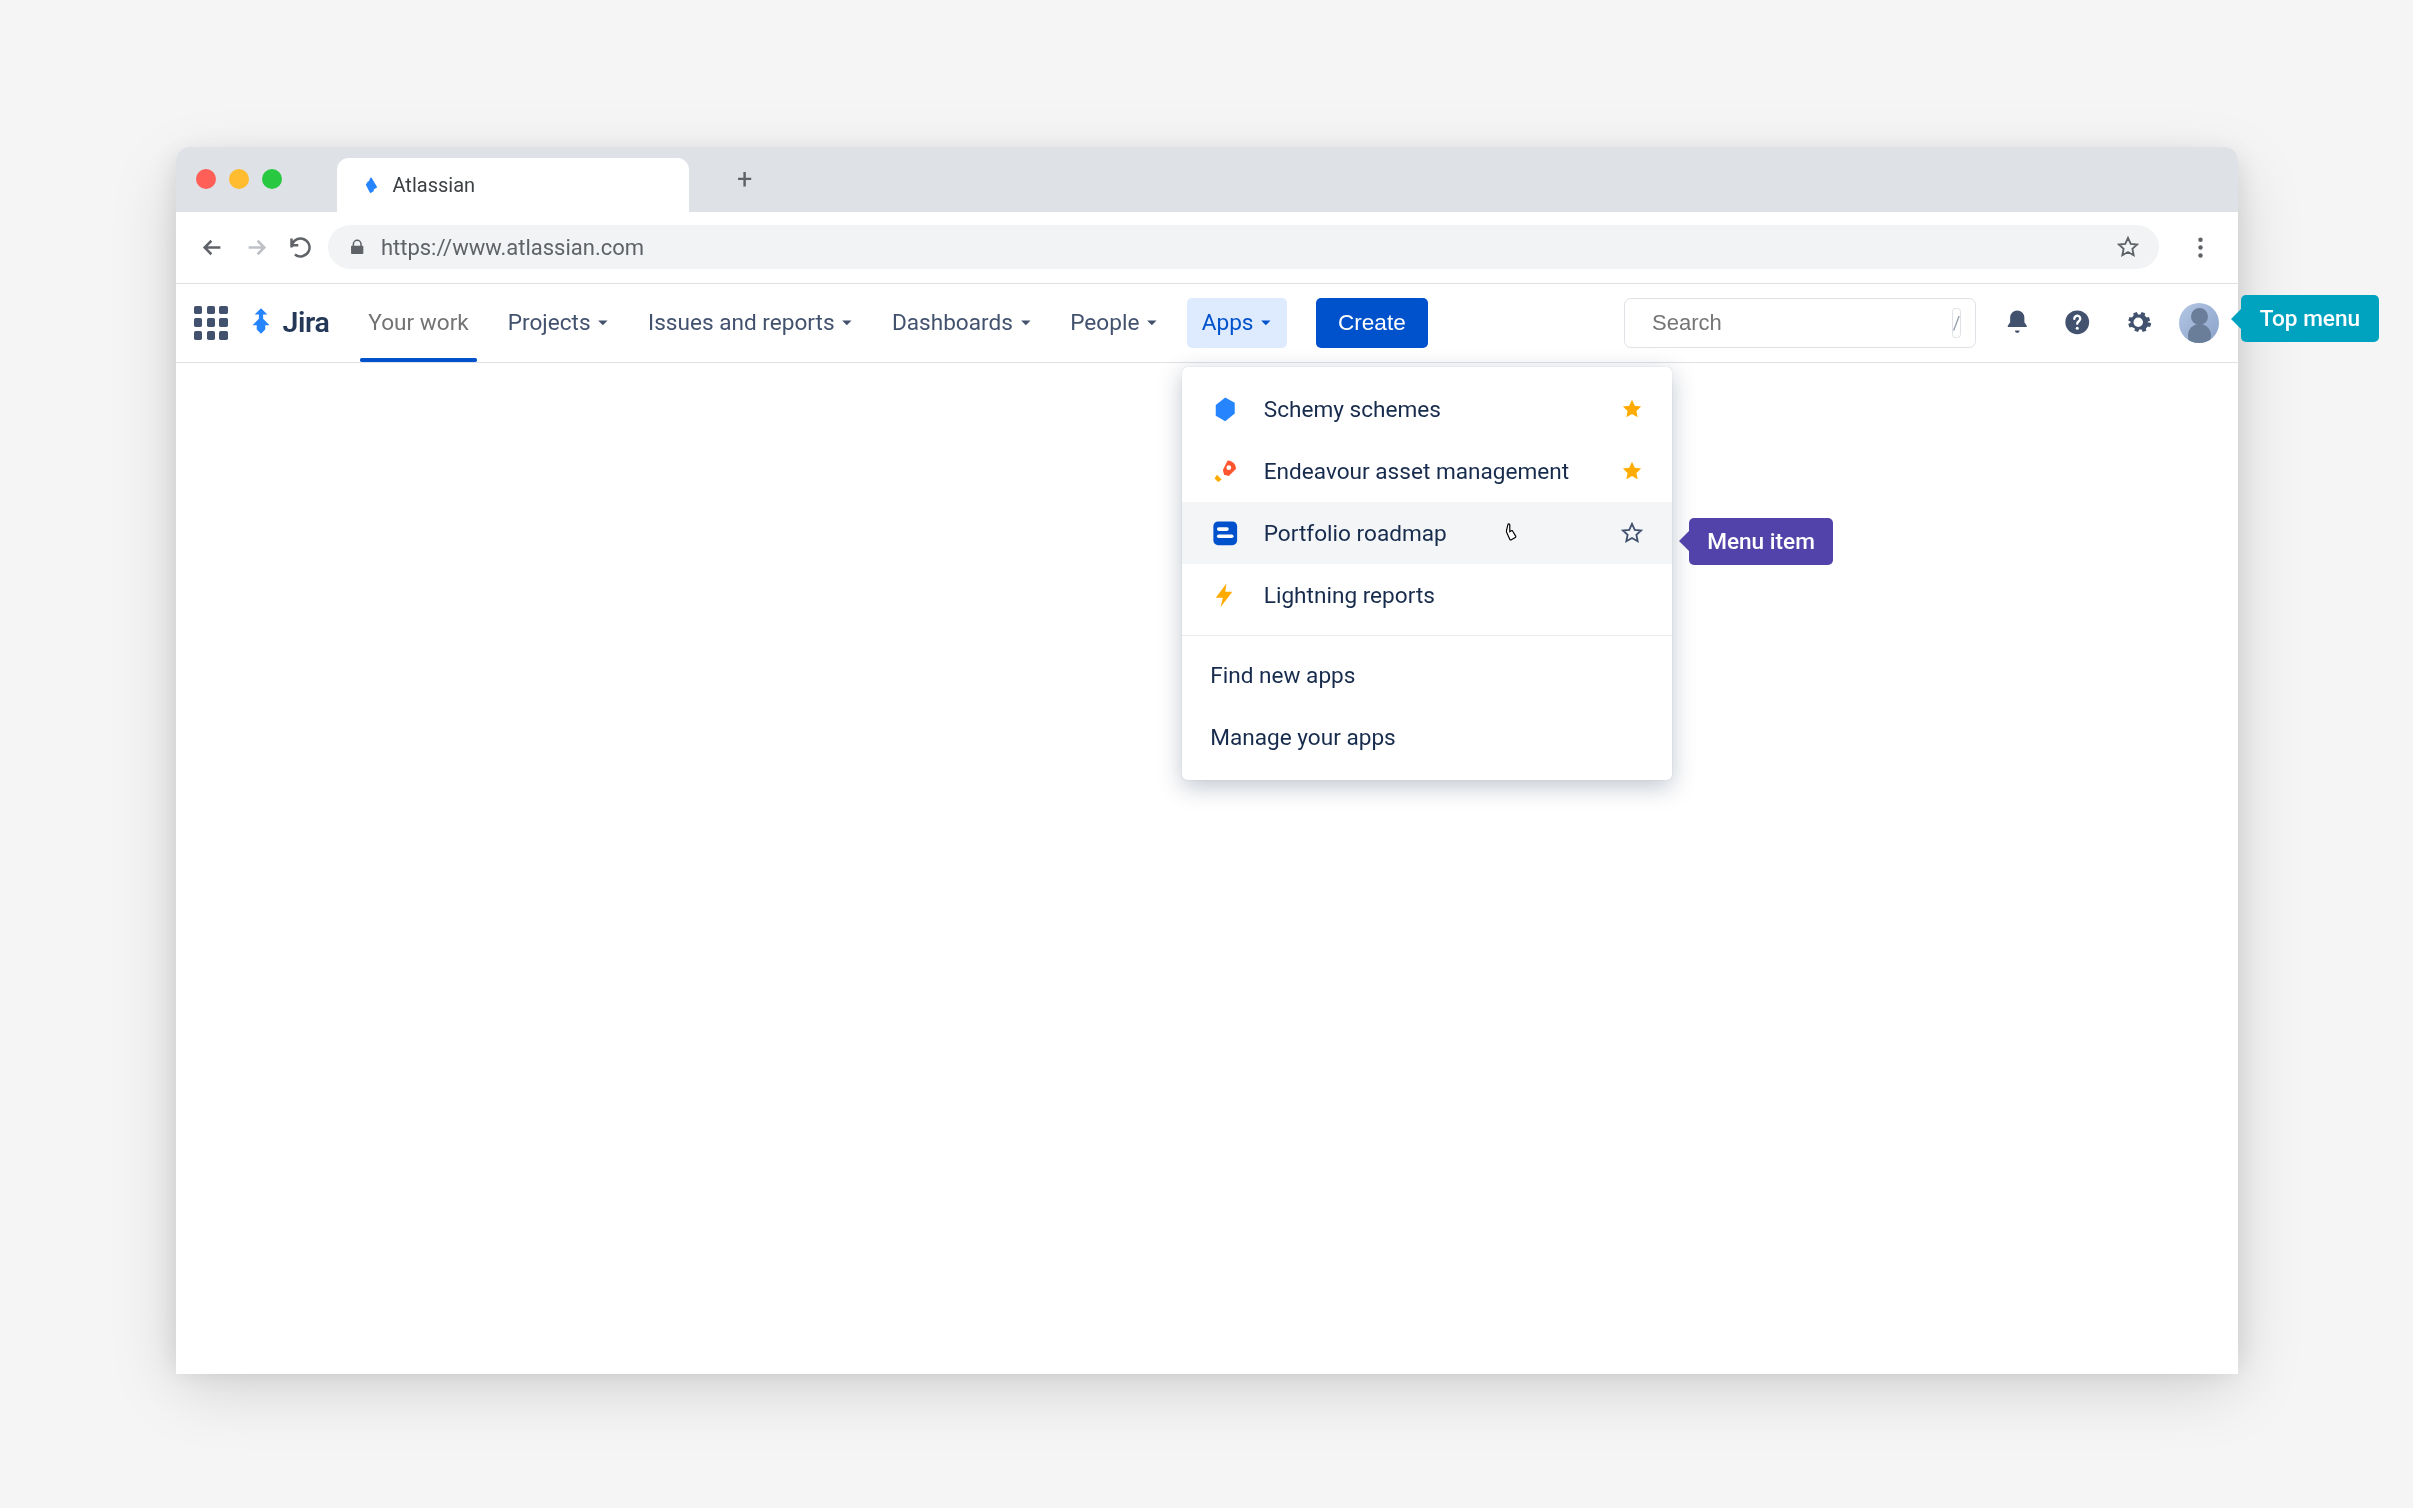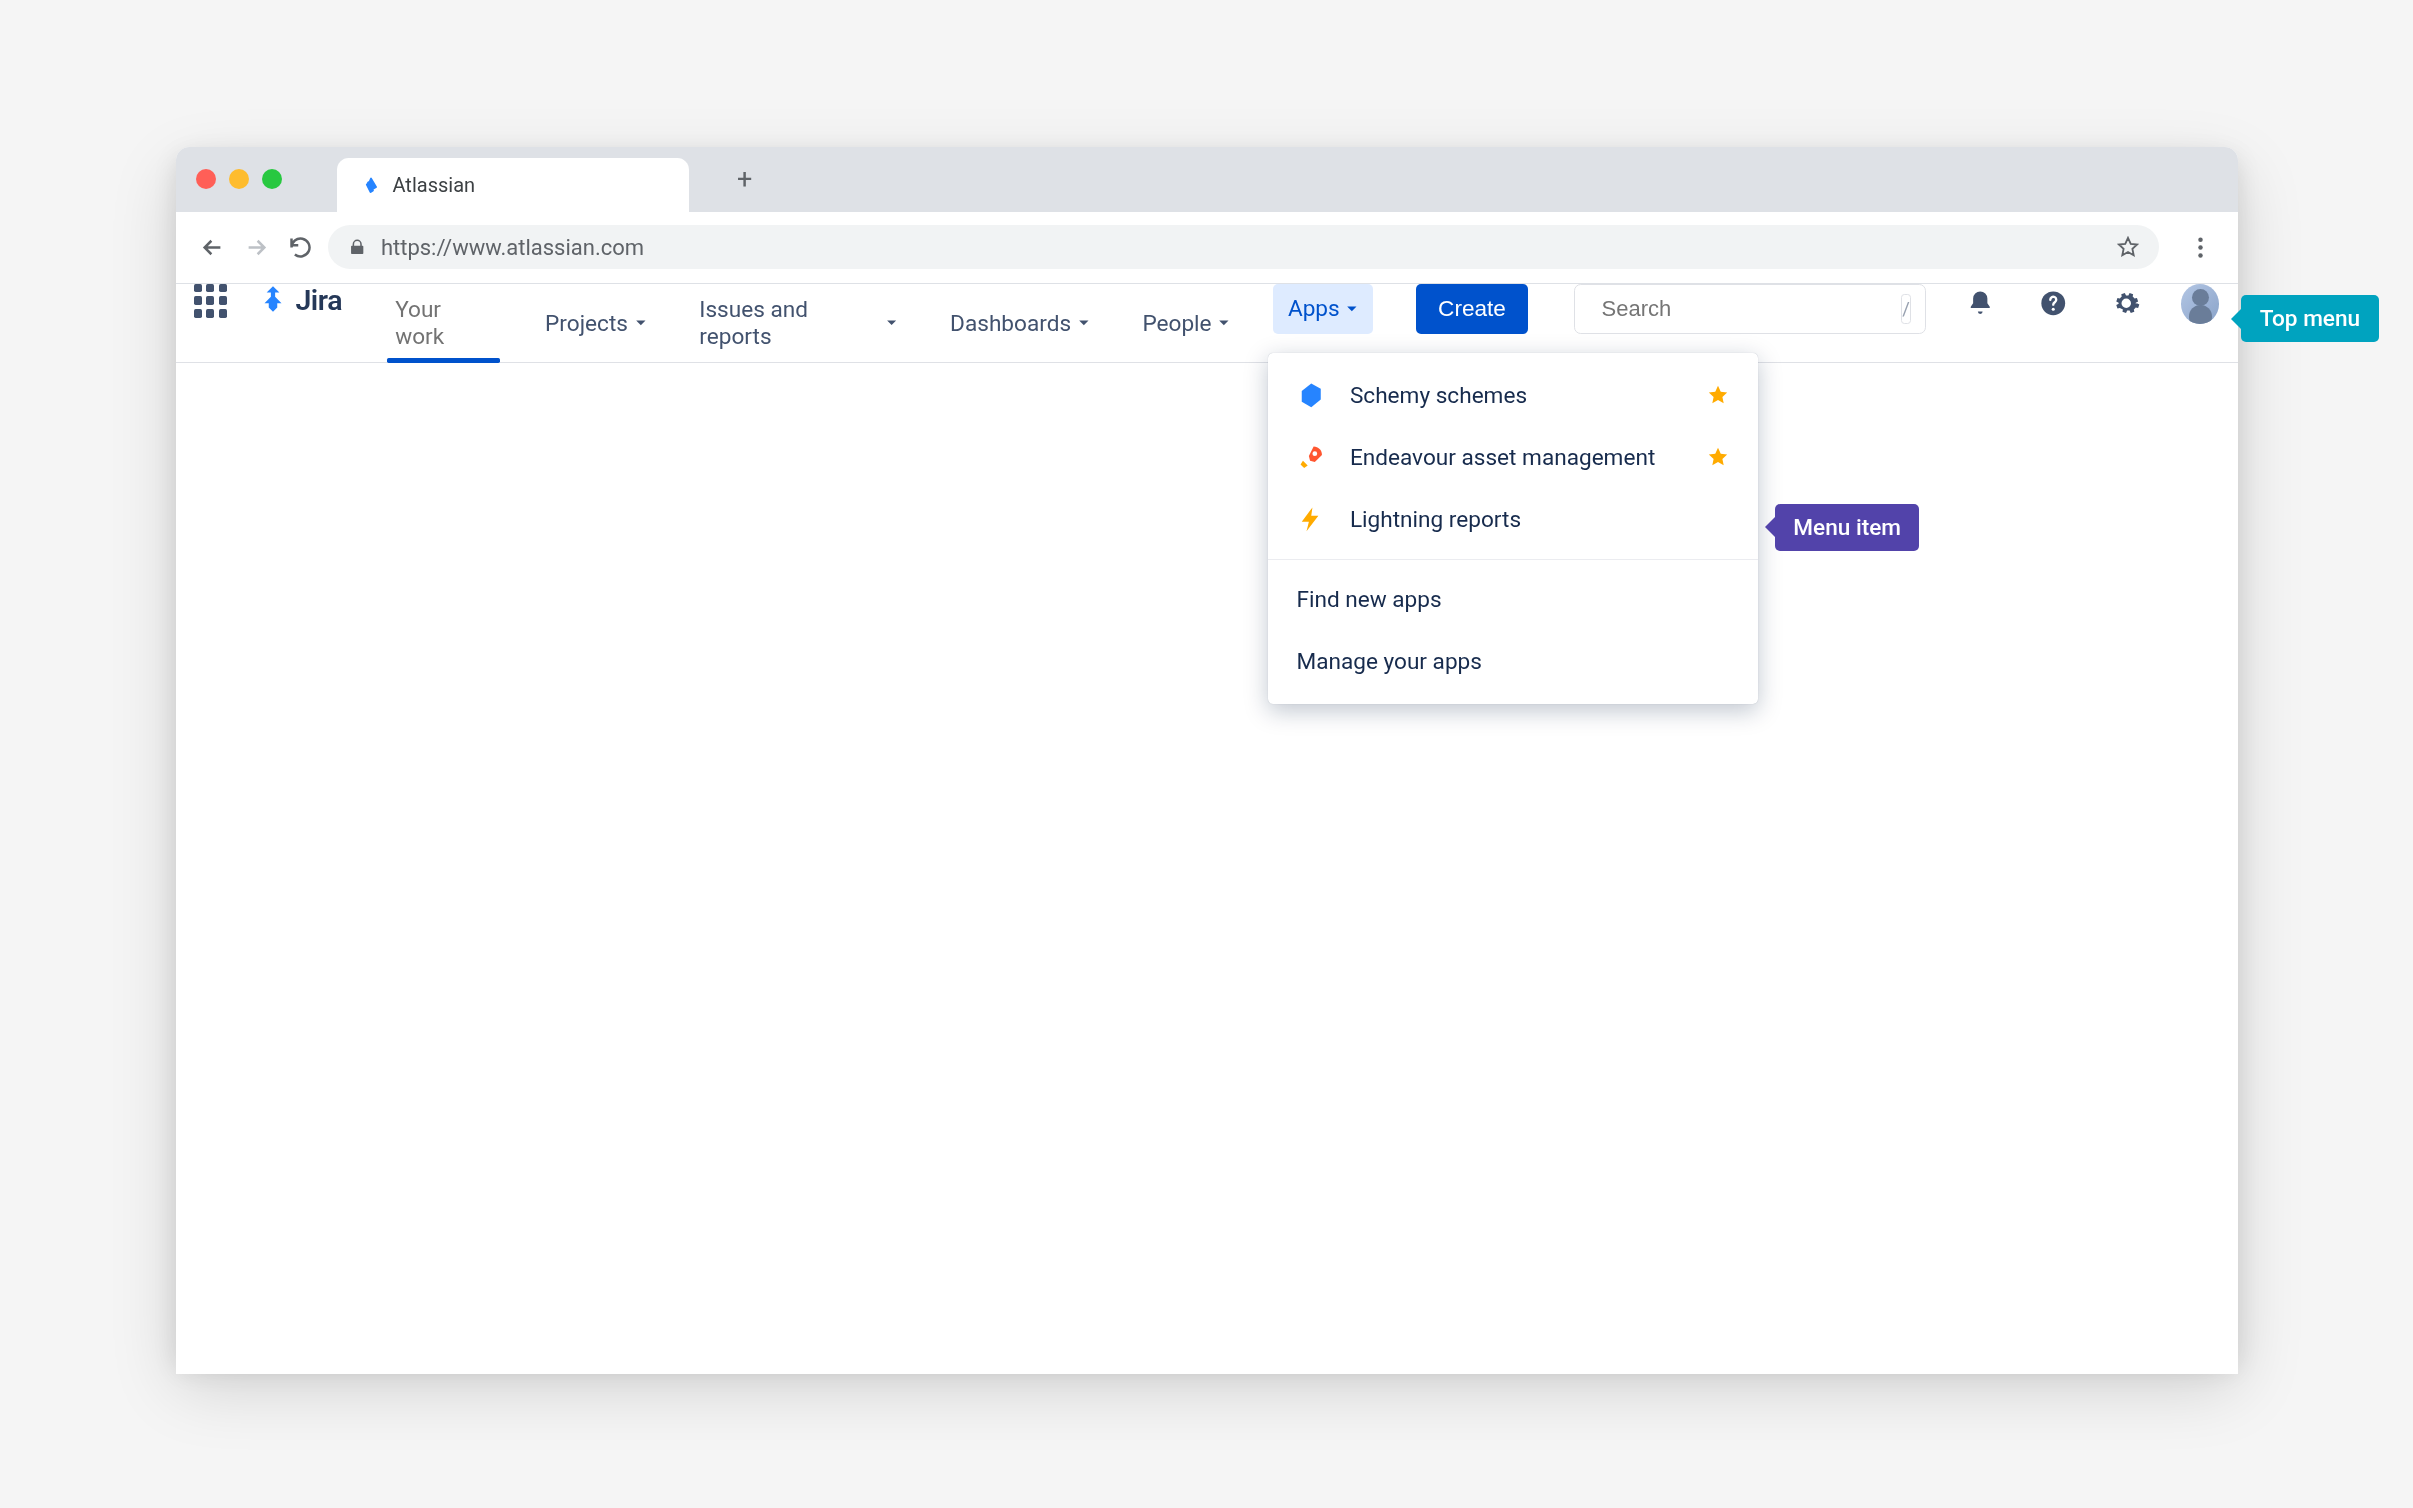--- a/index.html
+++ b/index.html
@@ -80,23 +80,23 @@
     .lock-icon { color: #5f6368; }
     .url-text { font-size: 22px; color: #5f6368; }
     .url-spacer { flex: 1; }
     .star-btn, .menu-btn { color: #5f6368; display: flex; align-items: center; }
     .menu-dots { margin-left: 15px; }
     
     .app-header {
       height: 79px;
       border-bottom: 1.7px solid #dfe1e6;
       display: flex;
-      align-items: flex-start;
+      align-items: center;
       padding: 0 18.4px;
-      gap: 23px;
+      gap: 9px;
       position: relative;
     }
     .app-switcher { width: 34px; height: 34px; display: grid; grid-template-columns: repeat(3,1fr); grid-template-rows: repeat(3,1fr); gap: 4.2px; margin-right: 6.7px; cursor: pointer; }
     .app-switcher span { background: #42526e; border-radius: 1.7px; }
     .jira-logo { display: flex; align-items: center; gap: 5px; margin-right: 15px; cursor: pointer; }
     .jira-mark { color: #2684ff; }
     .jira-text { font-size: 28.5px; font-weight: 600; color: #253858; letter-spacing: -0.4px; }
     .nav-item {
       padding: 0 15px;
       height: 79px;
@@ -354,20 +354,36 @@
                 <circle cx="15" cy="9" r="2" fill="#fff"></circle>
                 <path d="M5 15l4 4-3 2-3-3 2-3z" fill="#ffab00"></path>
               </svg>
           </div>
           <span class="dd-label">Endeavour asset management</span>
           <svg class="dd-star" width="22" height="22" viewBox="0 0 24 24" fill="currentColor">
               <path d="M12 2l3 6.5 7 .8-5.2 4.8L18.2 21 12 17.5 5.8 21l1.4-6.9L2 9.3l7-.8L12 2z"></path>
             </svg>
         </div>
 
+        <div class="dd-item hovered">
+          <div class="dd-icon">
+            <svg width="28.5" height="28.5" viewBox="0 0 24 24">
+                <rect x="2" y="2" width="20" height="20" rx="4" fill="#0052cc"></rect>
+                <rect x="5" y="7" width="10" height="3" rx="1.5" fill="#fff"></rect>
+                <rect x="5" y="13" width="14" height="3" rx="1.5" fill="#fff"></rect>
+              </svg>
+          </div>
+          <span class="dd-label">Portfolio roadmap</span>
+          <svg class="cursor-pointer" viewBox="0 0 24 24" fill="#000">
+              <path d="M9 3c.6 0 1 .4 1 1v7l1.5-1c.5-.3 1.2-.2 1.5.4l3 5c.3.5.1 1.2-.4 1.5l-4 2.3c-.5.3-1.2.1-1.5-.4L7 12c-.5-.9-.6-2-.2-3L8 4c.1-.6.5-1 1-1z" fill="#fff" stroke="#000" stroke-width="1.2"></path>
+            </svg>
+          <svg class="dd-star outline" width="22" height="22" viewBox="0 0 24 24" fill="none" stroke="currentColor" stroke-width="2">
+              <path d="M12 2l3 6.5 7 .8-5.2 4.8L18.2 21 12 17.5 5.8 21l1.4-6.9L2 9.3l7-.8L12 2z"></path>
+            </svg>
+        </div>
 
         <div class="dd-item">
           <div class="dd-icon">
             <svg width="28.5" height="28.5" viewBox="0 0 24 24" fill="#ffab00">
                 <path d="M13 2L4 14h6l-2 8 10-13h-6l1-7z"></path>
               </svg>
           </div>
           <span class="dd-label">Lightning reports</span>
         </div>
 

